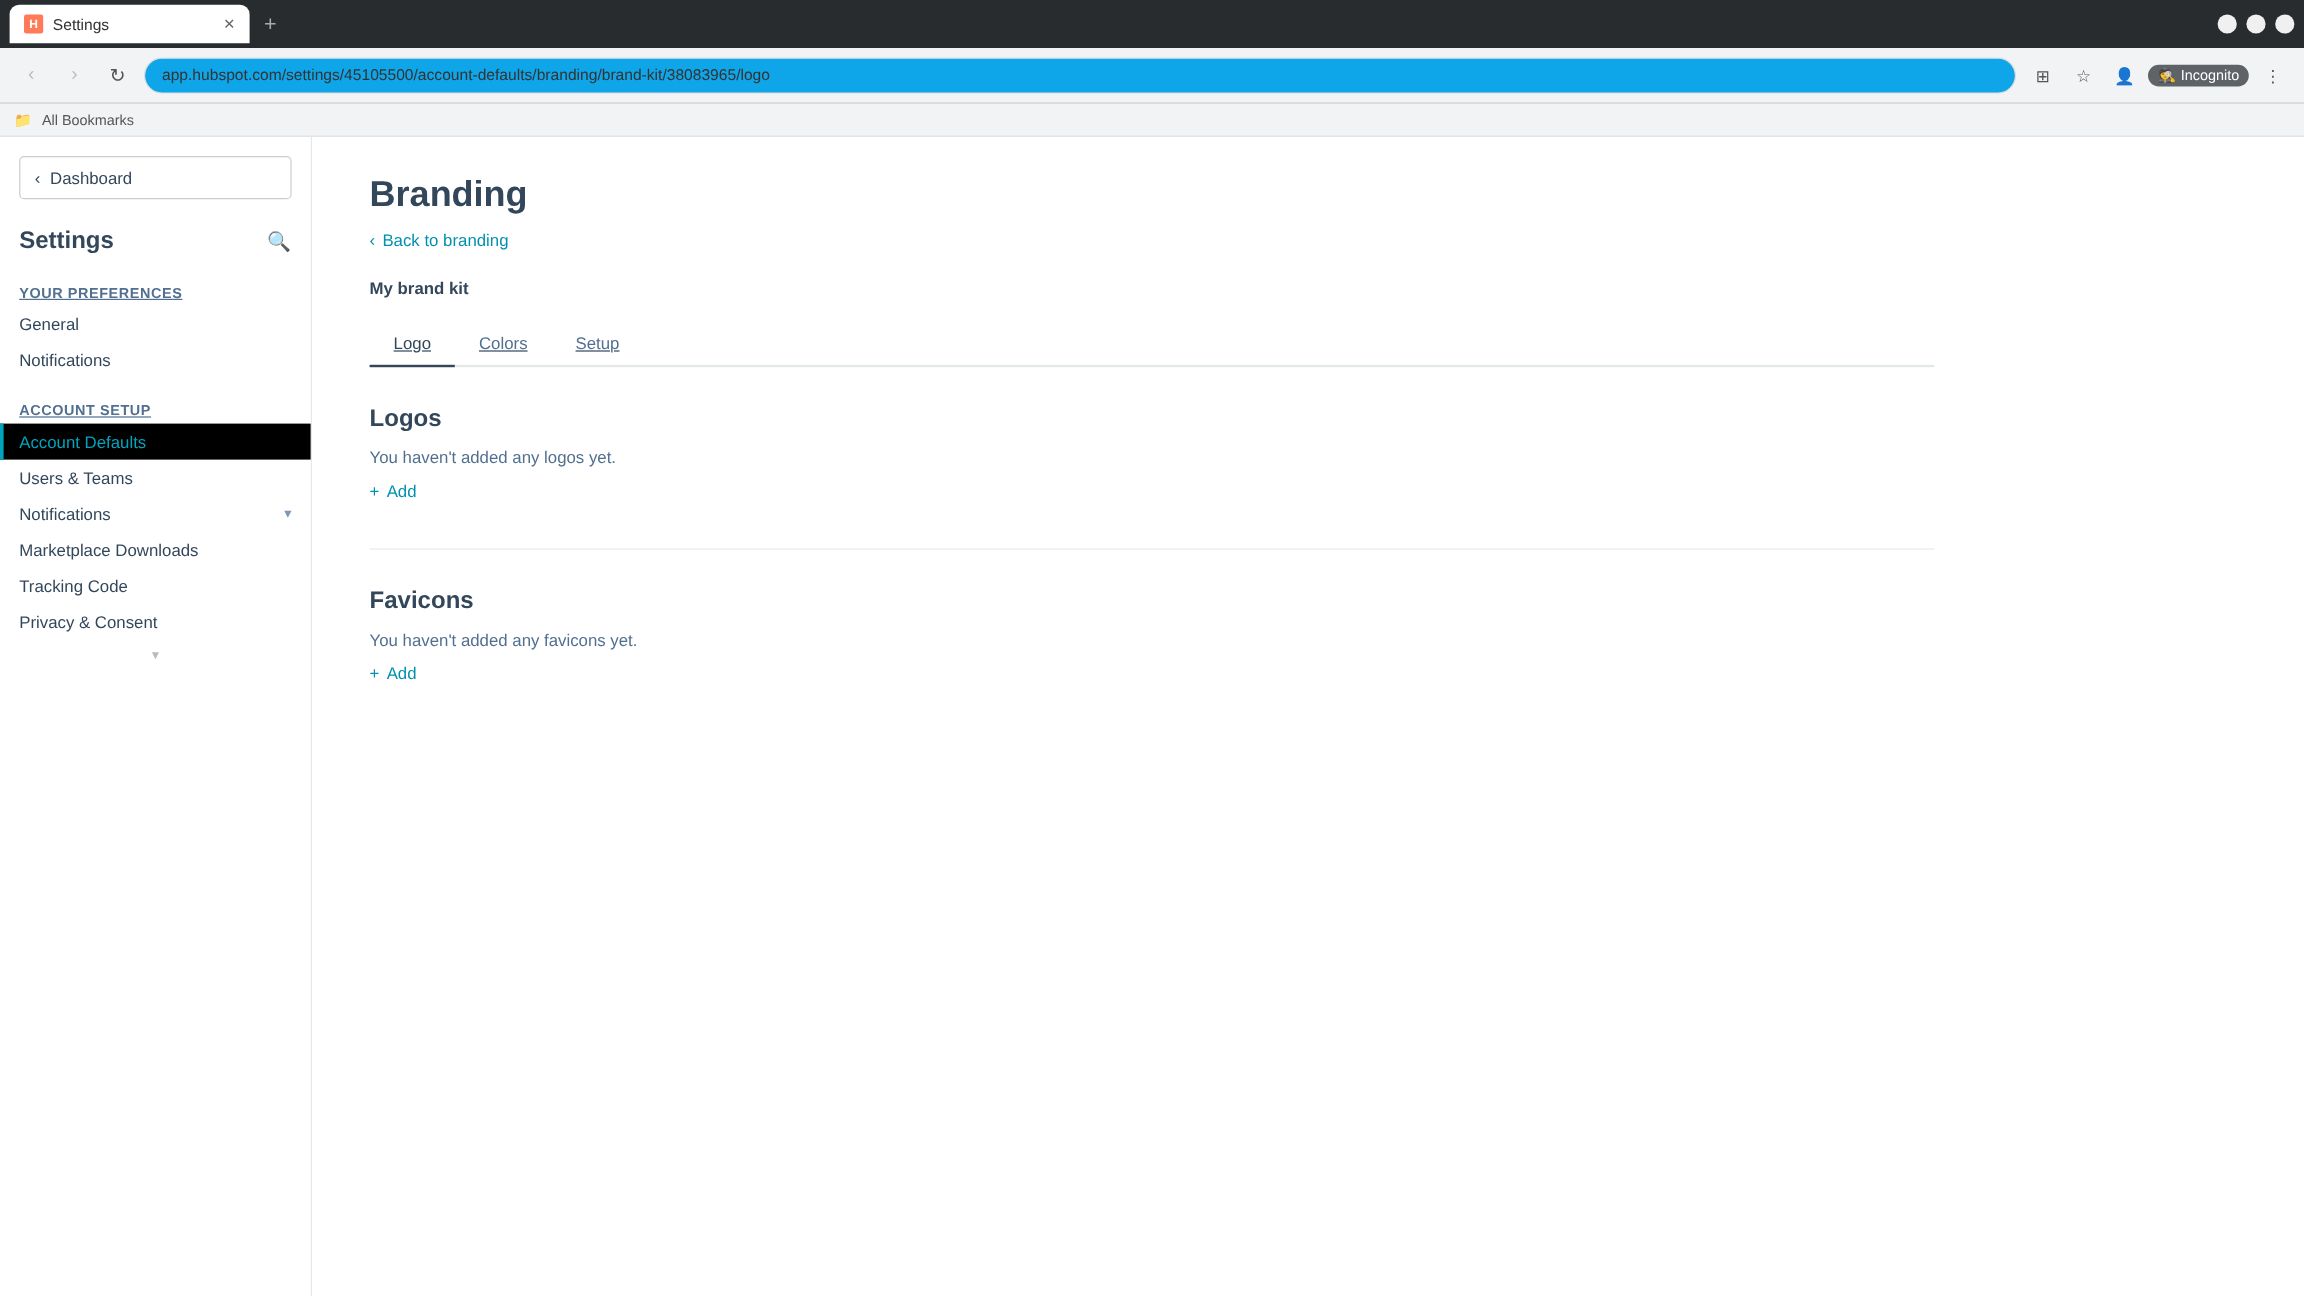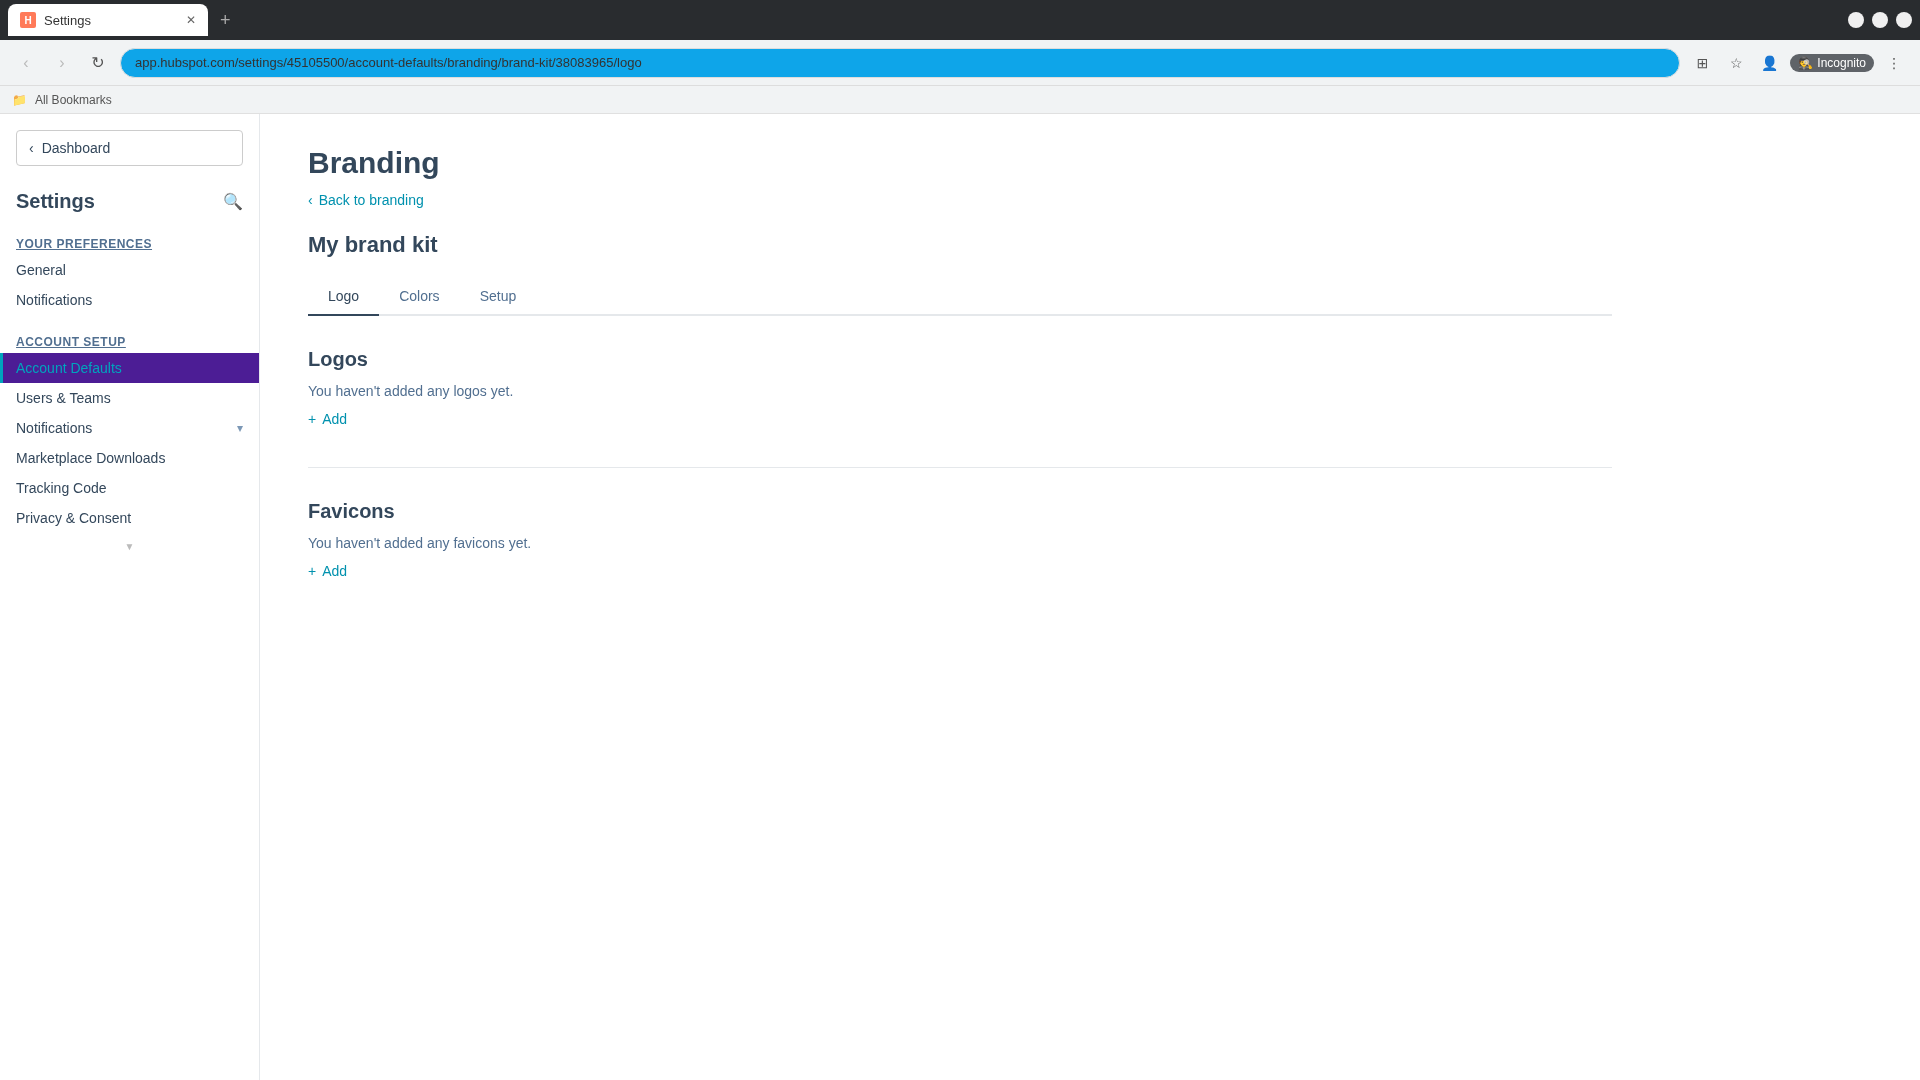--- a/index.html
+++ b/index.html
@@ -34,37 +34,37 @@
     
     .sidebar { width: 260px; min-width: 260px; background: #fff; border-right: 1px solid #e5e8eb; display: flex; flex-direction: column; overflow-y: auto; height: 100%; }
     .dashboard-btn { margin: 16px; height: 36px; background: #fff; border: 1px solid #ccc; border-radius: 4px; display: flex; align-items: center; padding: 0 12px; gap: 8px; cursor: pointer; font-size: 14px; color: #33475b; }
     .settings-header { padding: 8px 16px 8px 16px; display: flex; align-items: center; justify-content: space-between; }
     .settings-title { font-size: 20px; font-weight: 600; color: #33475b; }
     .search-icon-btn { background: none; border: none; cursor: pointer; color: #7c98b6; font-size: 16px; }
 
     .nav-section { padding: 16px 0 4px 0; }
     .nav-section-title { font-size: 12px; font-weight: 700; color: #516f90; text-transform: uppercase; letter-spacing: 0.5px; padding: 0 16px; margin-bottom: 4px; text-decoration: underline; }
     .nav-item { padding: 7px 16px; cursor: pointer; font-size: 14px; color: #33475b; display: flex; align-items: center; gap: 6px; border-radius: 0; }
-    .nav-item.active { background: #4c1d95; color: #00a4bd; font-weight: 500; border-left: 3px solid #00a4bd; padding-left: 13px; }
+    .nav-item.active { background: #000000; color: #00a4bd; font-weight: 500; border-left: 3px solid #00a4bd; padding-left: 13px; }
     .nav-item-chevron { margin-left: auto; color: #7c98b6; font-size: 12px; }
     .sidebar-scroll-indicator { display: flex; justify-content: center; padding: 4px; color: #bbb; font-size: 10px; }
 
     
     .main-content { flex: 1; overflow-y: auto; background: #fff; }
     .main-inner { padding: 32px 48px; max-width: 1400px; }
 
     .page-title { font-size: 30px; font-weight: 600; color: #33475b; margin-bottom: 12px; }
     .page-description { font-size: 14px; color: #516f90; line-height: 1.6; margin-bottom: 32px; max-width: 900px; }
 
     .back-link { display: inline-flex; align-items: center; gap: 6px; color: #0091ae; font-size: 14px; cursor: pointer; text-decoration: none; margin-bottom: 24px; }
 
-    .brand-kit-title { font-size: 22px; font-weight: 600; color: #33475b; margin-bottom: 20px; }
-
-    
-    .tabs-container { border-bottom: 2px solid #e5e8eb; margin-bottom: 32px; display: flex; gap: 0; }
+    .brand-kit-title { font-size: 14px; font-weight: 600; color: #33475b; margin-bottom: 20px; }
+
+    
+    .tabs-container { border-bottom: 2px solid #e5e8eb; margin-bottom: 32px; display: flex; gap: 0; text-decoration: underline; }
     .tab { padding: 10px 20px; font-size: 14px; color: #516f90; cursor: pointer; border-bottom: 2px solid transparent; margin-bottom: -2px; }
     .tab.active { color: #33475b; border-bottom: 2px solid #33475b; font-weight: 500; }
 
     
     .section { margin-bottom: 40px; }
     .section-title { font-size: 20px; font-weight: 600; color: #33475b; margin-bottom: 12px; }
     .section-empty-text { font-size: 14px; color: #516f90; margin-bottom: 12px; }
     .add-link { display: inline-flex; align-items: center; gap: 6px; color: #0091ae; font-size: 14px; cursor: pointer; text-decoration: none; }
 
     .divider { border: none; border-top: 1px solid #e5e8eb; margin: 0 0 32px 0; }

